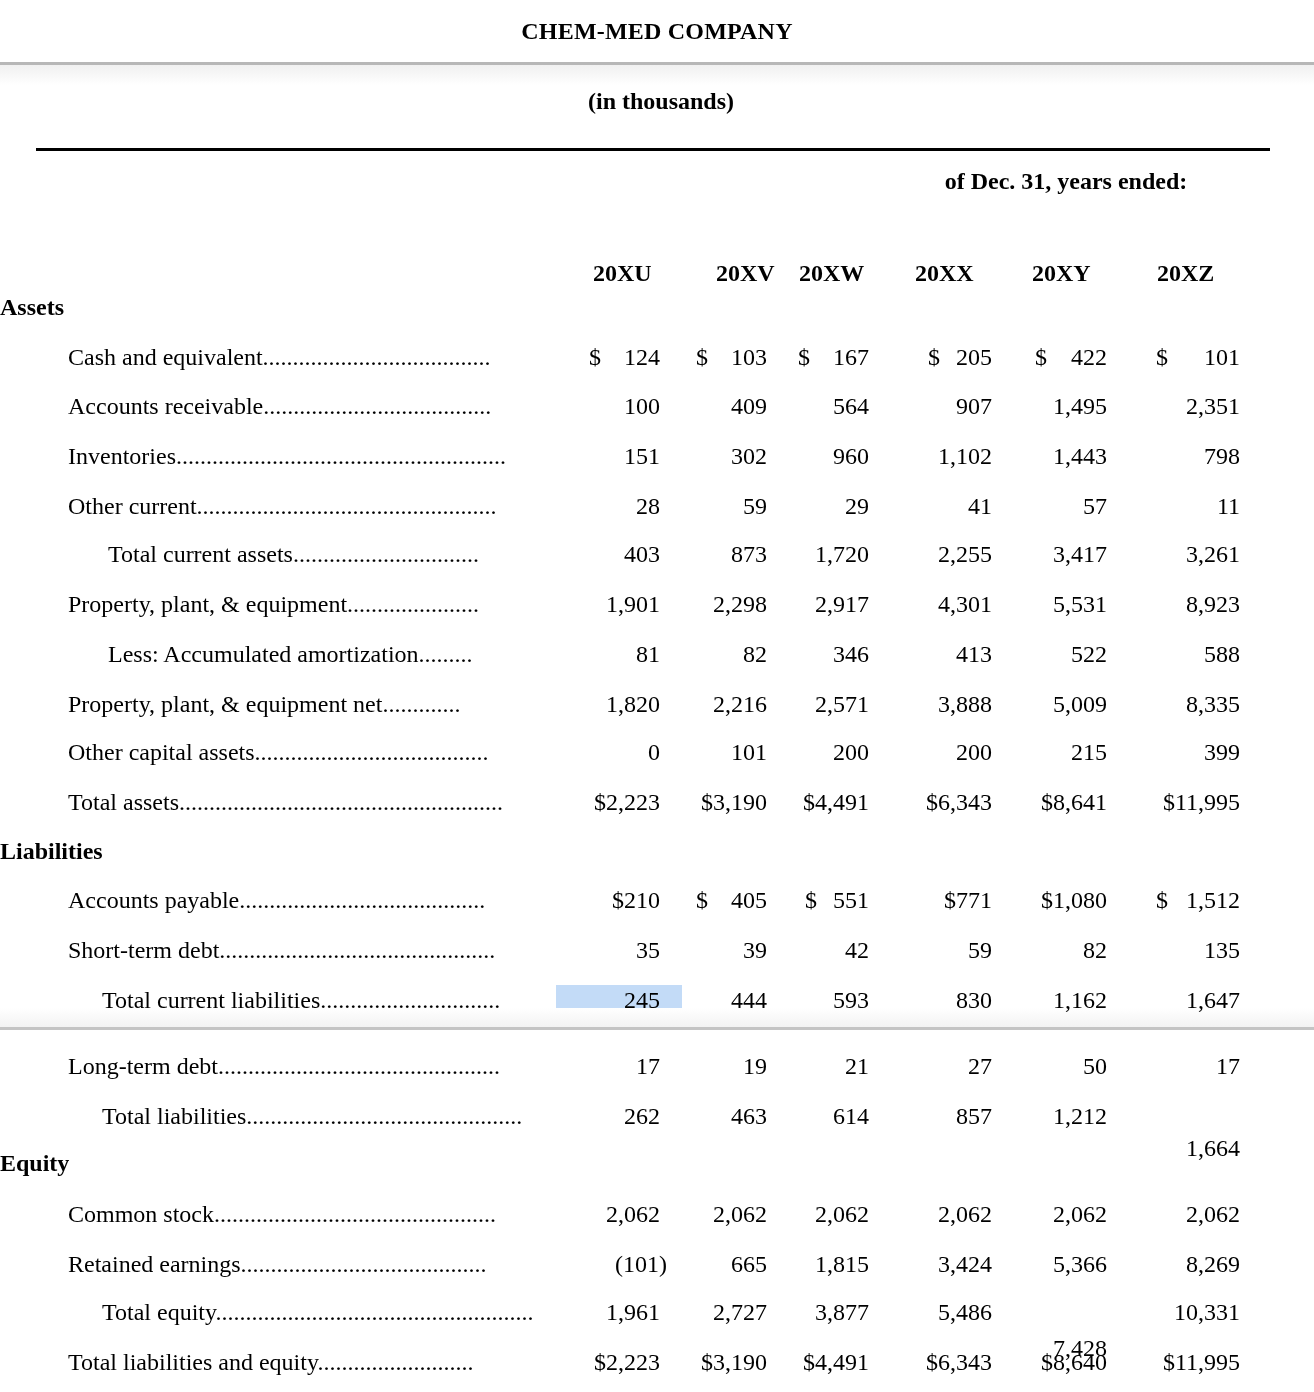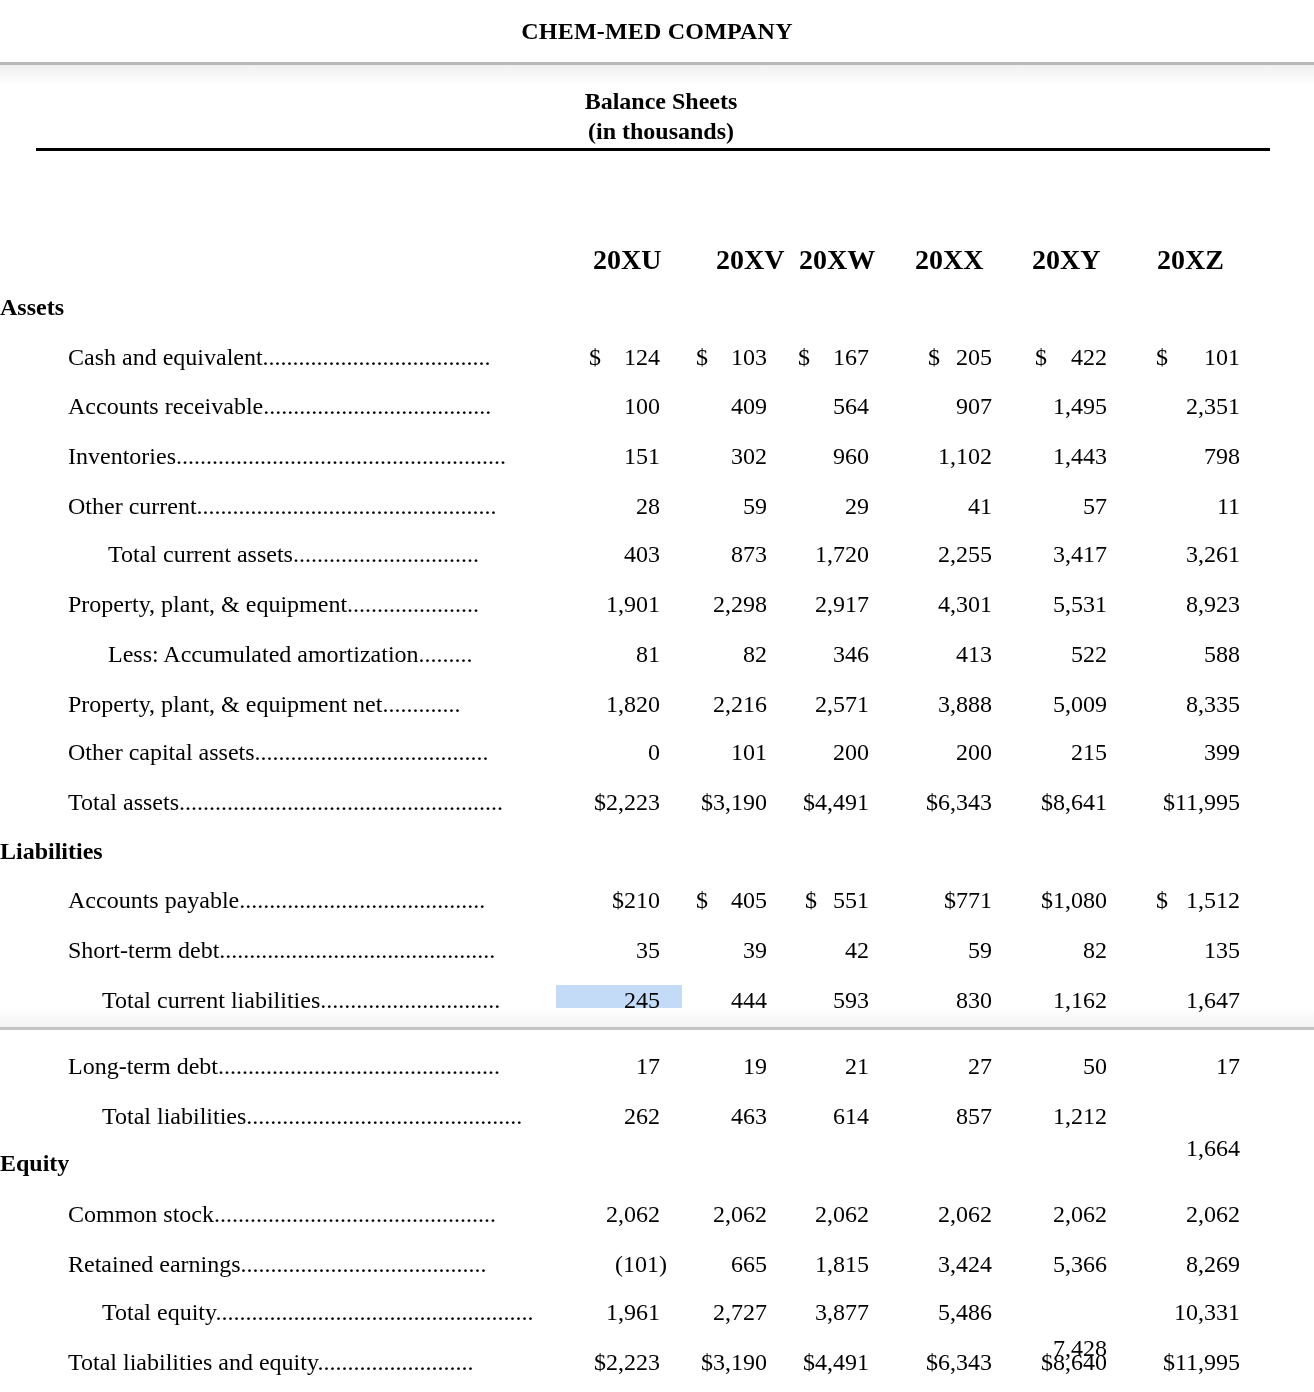--- a/index.html
+++ b/index.html
@@ -25,21 +25,21 @@
   }
   .subtitle div { padding-left: 8px; }
   .rule-black {
     position: absolute; top: 148px; left: 36px; width: 1234px; height: 3px; background: #000;
   }
   .proforma {
     position: absolute; top: 166px; left: 876px; width: 380px;
     text-align: center; font-weight: bold; font-size: 24px; line-height: 30px;
   }
   .year {
-    position: absolute; top: 244px; font-weight: bold; font-size: 28px;
+    position: absolute; top: 260px; font-weight: bold; font-size: 24px;
   }
   .section {
     position: absolute; left: 0; width: 610px; text-align: left;
     font-weight: bold; font-size: 24px;
   }
   .row-label {
     position: absolute; font-size: 24px; white-space: nowrap;
   }
   .cell {
     position: absolute; font-size: 24px; text-align: right; white-space: nowrap;
@@ -57,26 +57,26 @@
   }
 </style>
 </head>
 <body>
 
 <div class="company">CHEM-MED COMPANY</div>
 <div class="sep-top"></div>
 <div class="sep-top-shadow"></div>
 
 <div class="subtitle">
-  <div>Balance Sheets</div>
   <div>(in thousands)</div>
 </div>
 <div class="rule-black"></div>
 
 <div class="proforma">
+  <div>of Dec. 31, years ended:</div>
 </div>
 
 <div class="year" style="left:593px;">20XU</div>
 <div class="year" style="left:700px;margin-left:16px;">20XV</div>
 <div class="year" style="left:799px;">20XW</div>
 <div class="year" style="left:915px;">20XX</div>
 <div class="year" style="left:1032px;">20XY</div>
 <div class="year" style="left:1157px;">20XZ</div>
 
 <div class="section" style="top:294px;">Assets</div>

